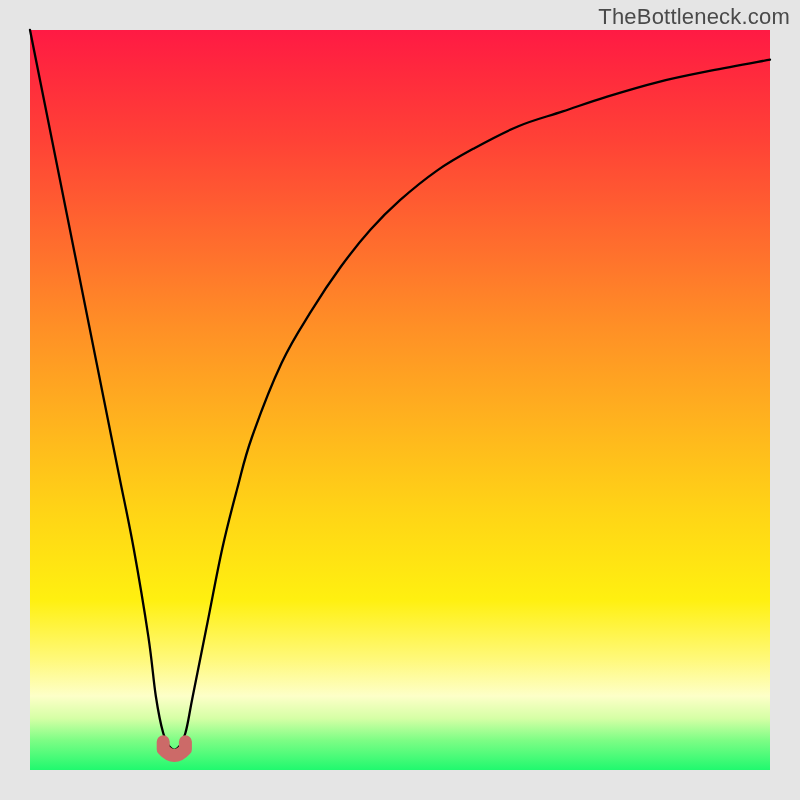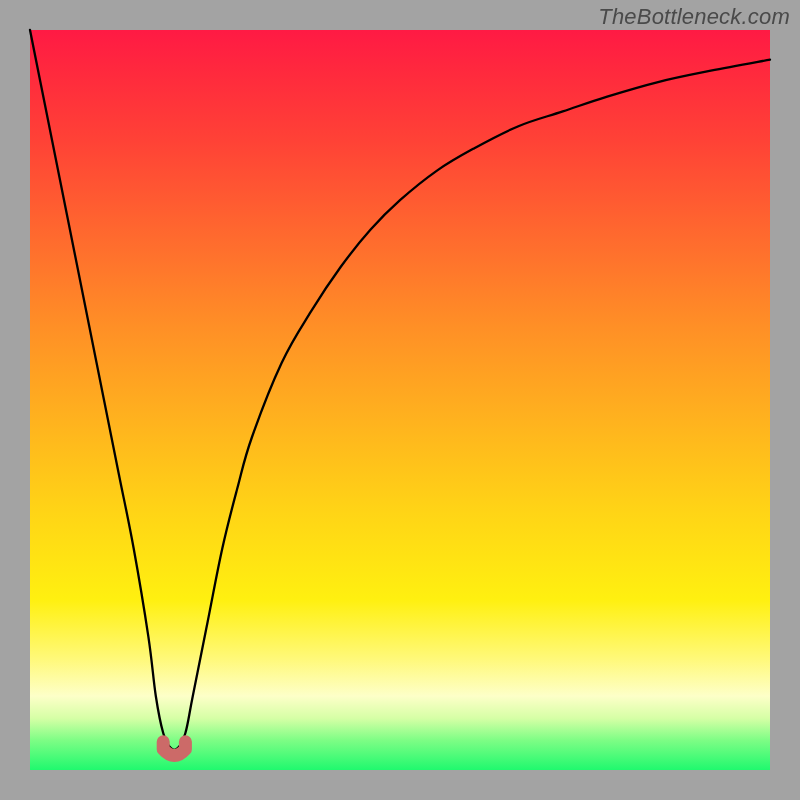--- a/index.html
+++ b/index.html
@@ -8,22 +8,21 @@
     width: 800px;
     height: 800px;
     overflow: hidden;
     background: #000;
     font-family: Arial, Helvetica, sans-serif;
   }
   .frame {
     position: relative;
     width: 800px;
     height: 800px;
-    background: #a3a3a3;
-    font-style: italic;
+    background: #e5e5e5;
   }
   .plot {
     position: absolute;
     left: 30px;
     top: 30px;
     width: 740px;
     height: 740px;
     background: linear-gradient(to bottom,
       #ff1a44 0%,
       #ff2a3d 6%,

